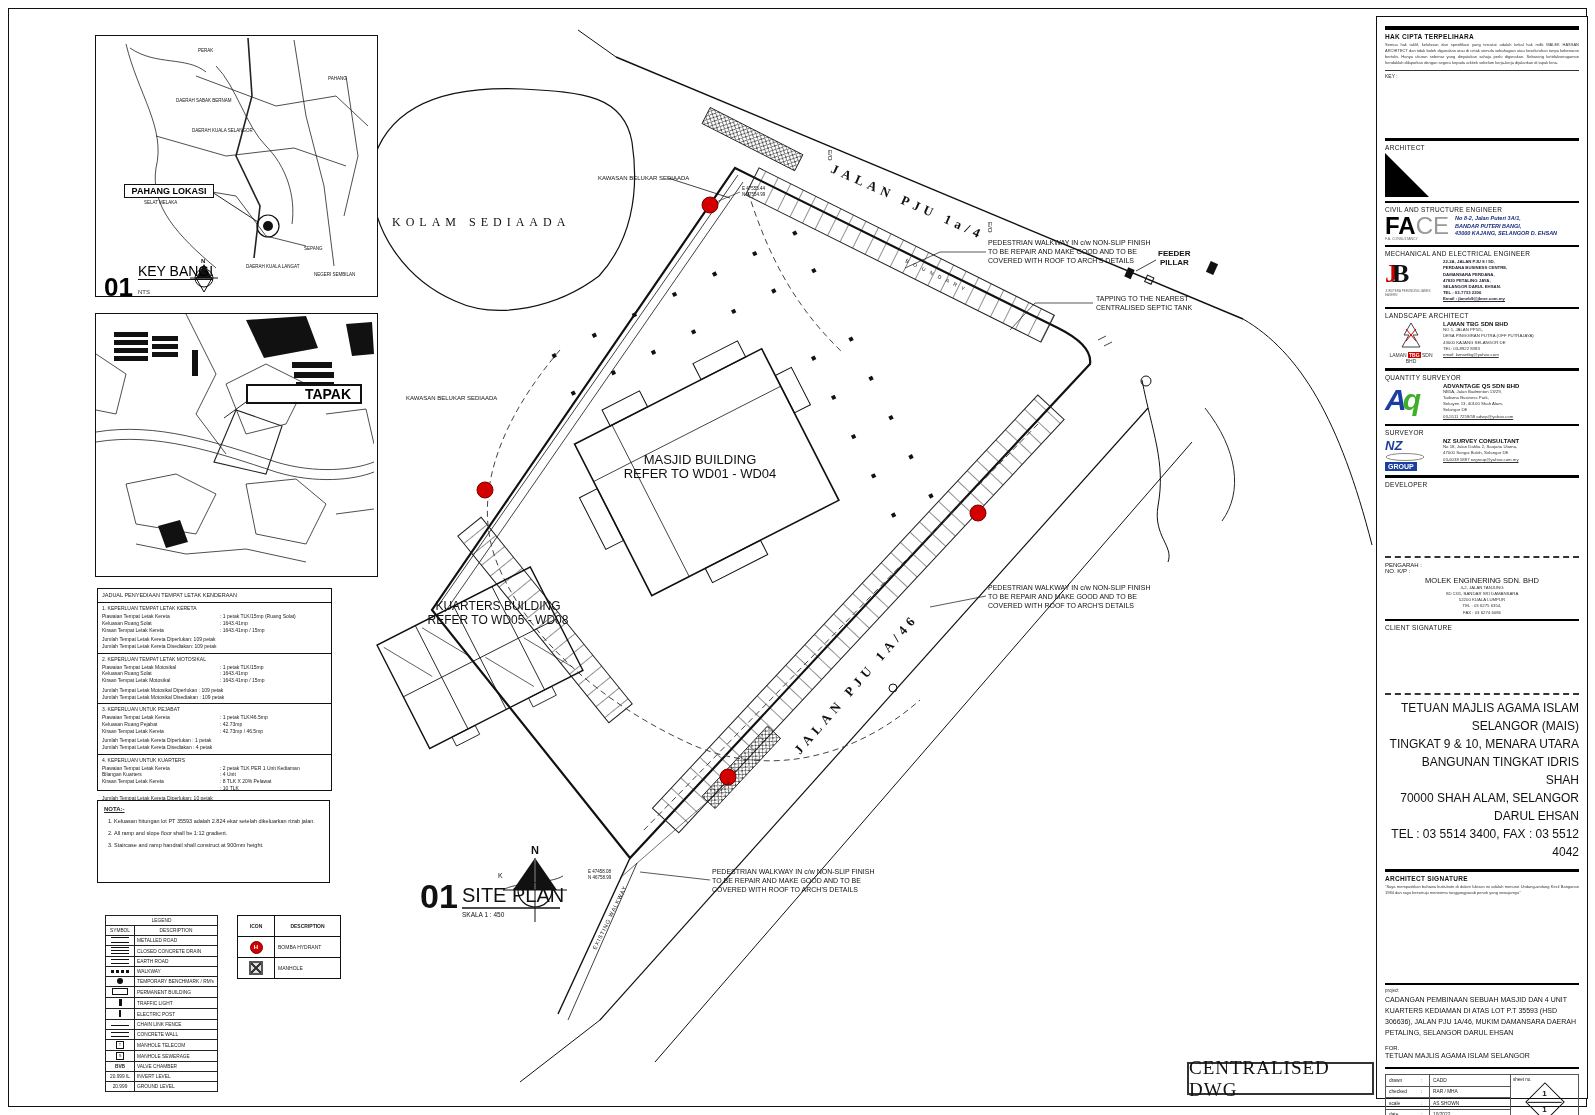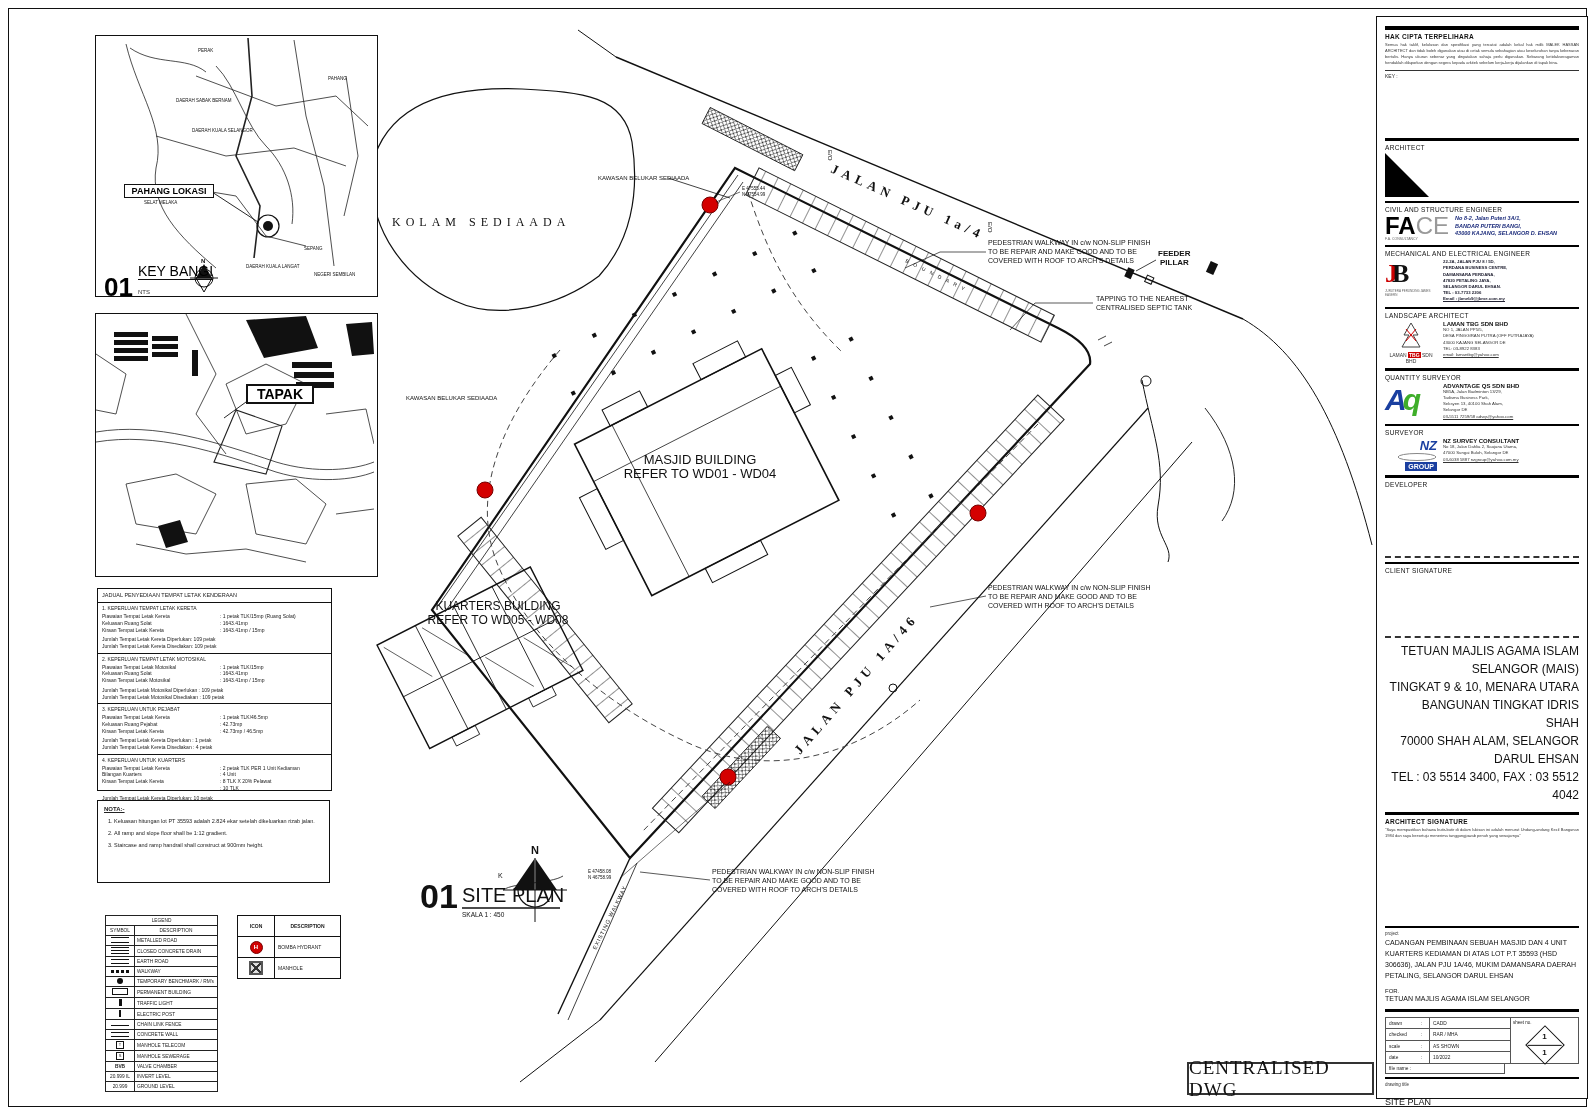--- a/index.html
+++ b/index.html
@@ -352,21 +352,21 @@
         <path d="M150,6 L210,2 L222,34 L168,44 Z"></path>
         <rect x="196" y="48" width="40" height="6"></rect>
           <rect x="198" y="58" width="40" height="6"></rect>
           <rect x="200" y="68" width="38" height="6"></rect>
         <path d="M250,10 L276,8 L278,40 L256,42 Z"></path>
         <rect x="96" y="36" width="6" height="26"></rect>
         <path d="M62,212 L84,206 L92,228 L70,234 Z"></path>
       </g>
       <path d="M150,88 L128,104" stroke="#111" stroke-width=".9"></path>
     </svg>
-    <div class="callout" style="left:150px;top:70px;width:64px;font-size:14px;border-width:2px;">
+    <div class="callout" style="left:150px;top:70px;width:64px;font-size:14px;border-width:2px;padding-left:48px;">
       <span>TAPAK</span>
     </div>
   </div>
 
   <div class="ptable">
     <div class="ttl">JADUAL PENYEDIAAN TEMPAT LETAK KENDERAAN</div>
     <div class="psec">
       <div class="phead">1. KEPERLUAN TEMPAT LETAK KERETA</div>
       <div class="prow">
           <span class="l">Piawaian Tempat Letak Kereta</span>
@@ -620,40 +620,50 @@
           <div class="cline">Tadisma Business Park,</div>
           <div class="cline">Seksyen 13, 40100 Shah Alam,</div>
           <div class="cline">Selangor DE</div>
           <div class="cline" style="text-decoration:underline;">03-5511 7259/58 advqs@yahoo.com</div>
         </div>
       </div>
 
       <div class="bar2"></div>
       <div class="sec">SURVEYOR</div>
       <div class="consult">
-        <div style="width:52px;text-align:right;">
+        <div style="width:52px;text-align:left;">
           <div class="nz">NZ</div>
           <svg width="40" height="8" viewBox="0 0 40 8">
               <ellipse cx="20" cy="4" rx="19" ry="3.5" fill="none" stroke="#888" stroke-width="1"></ellipse>
             </svg>
           <div class="nzg">GROUP</div>
         </div>
         <div class="info">
           <div class="cname">NZ SURVEY CONSULTANT</div>
           <div class="cline">No 18, Jalan Dahlia 2, Saujana Utama,</div>
           <div class="cline">47000 Sungai Buloh, Selangor DE</div>
           <div class="cline" style="text-decoration:underline;">03-6038 5887 nzgroup@yahoo.com.my</div>
         </div>
       </div>
 
       <div class="bar2"></div>
       <div class="sec">DEVELOPER</div>
       <div style="height:62px;"></div>
 
       <div class="dash"></div>
+      <div>
+        <div style="font-size:6px;color:#111;">PENGARAH :</div>
+        <div style="font-size:6px;color:#111;">NO. K/P :</div>
+        <div class="center" style="font-size:7.5px;color:#111;margin-top:2px;">MOLEK ENGINERING SDN. BHD</div>
+        <div class="center cline">4-2, JALAN TANJUNG</div>
+        <div class="center cline">SD 13/1, BANDAR SRI DAMANSARA</div>
+        <div class="center cline">52200 KUALA LUMPUR</div>
+        <div class="center cline">TEL : 03 6275 6354,</div>
+        <div class="center cline">FAX : 03 6274 6086</div>
+      </div>
 
       <div class="bar2"></div>
       <div class="sec">CLIENT SIGNATURE</div>
       <div style="height:56px;"></div>
 
       <div class="dash"></div>
       <div class="cl-big">
         <div>TETUAN MAJLIS AGAMA ISLAM SELANGOR (MAIS)</div>
         <div>TINGKAT 9 &amp; 10, MENARA UTARA</div>
         <div>BANGUNAN TINGKAT IDRIS SHAH</div>

